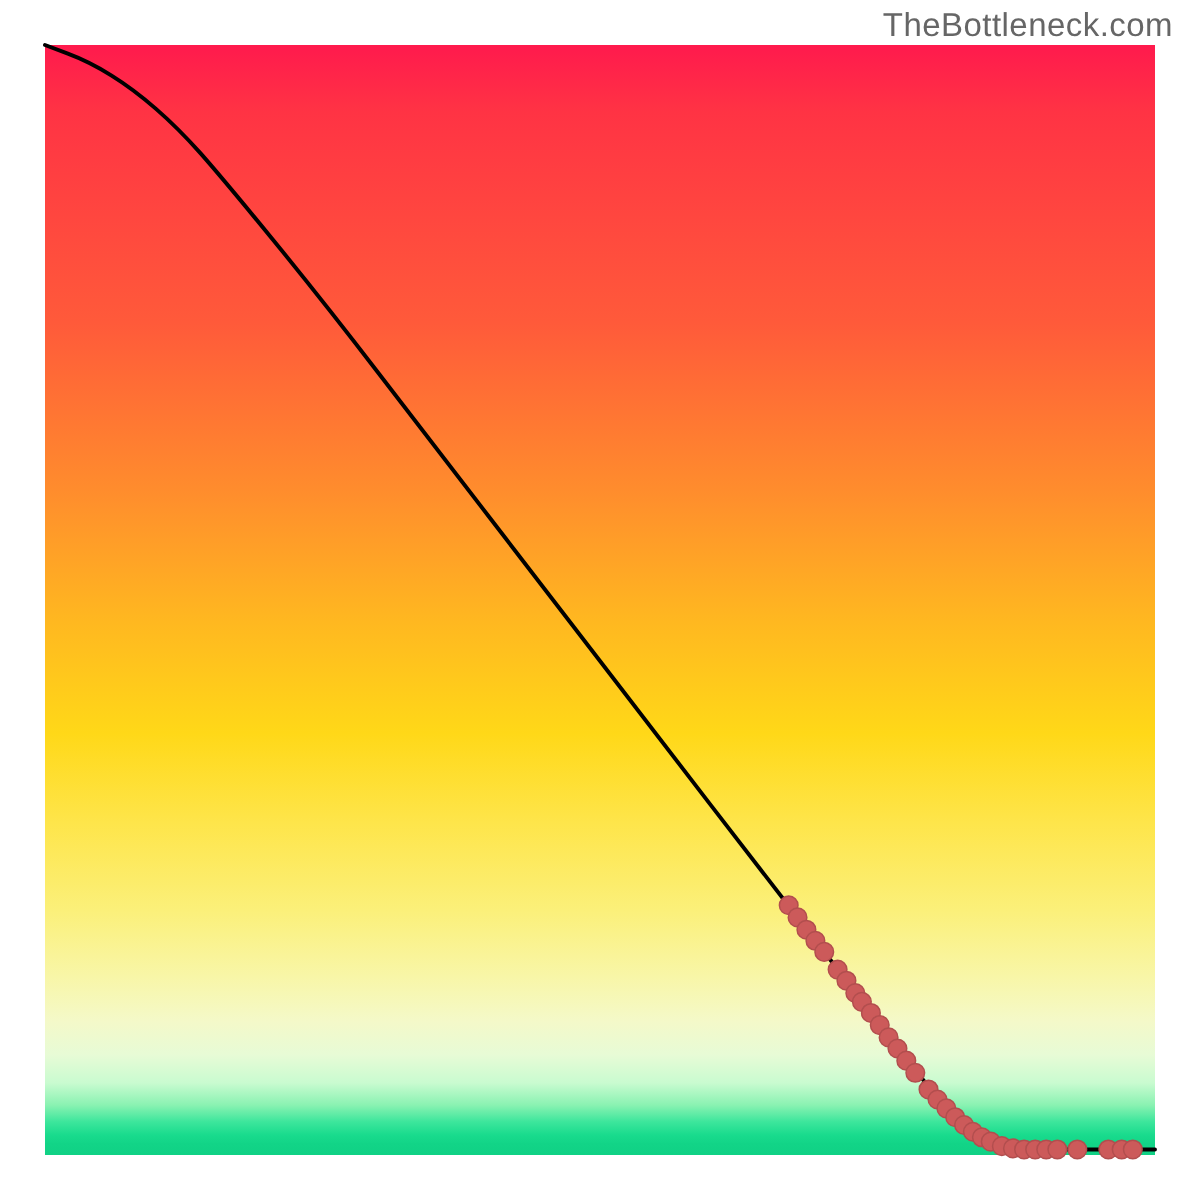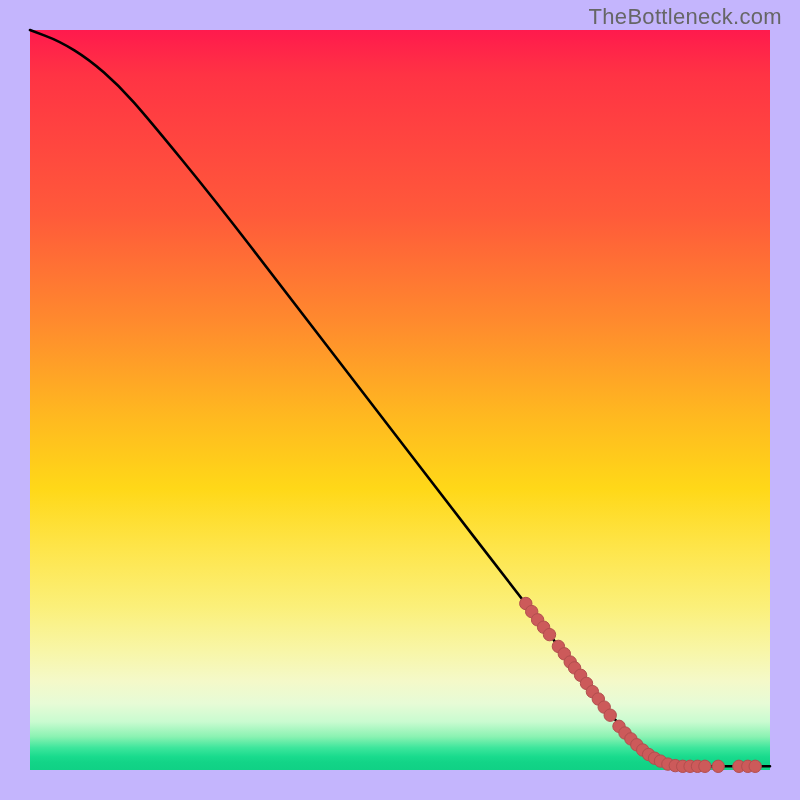--- a/index.html
+++ b/index.html
@@ -8,21 +8,21 @@
     width: 800px;
     height: 800px;
     background: #000;
     overflow: hidden;
     font-family: Arial, Helvetica, sans-serif;
   }
   .frame {
     position: relative;
     width: 800px;
     height: 800px;
-    background: #c4b5fd;
+    background: #ffffff;
   }
   .watermark {
     position: absolute;
     top: 4px;
     right: 18px;
     color: #666;
     font-size: 22px;
     font-weight: 500;
     letter-spacing: 0.3px;
     z-index: 10;

